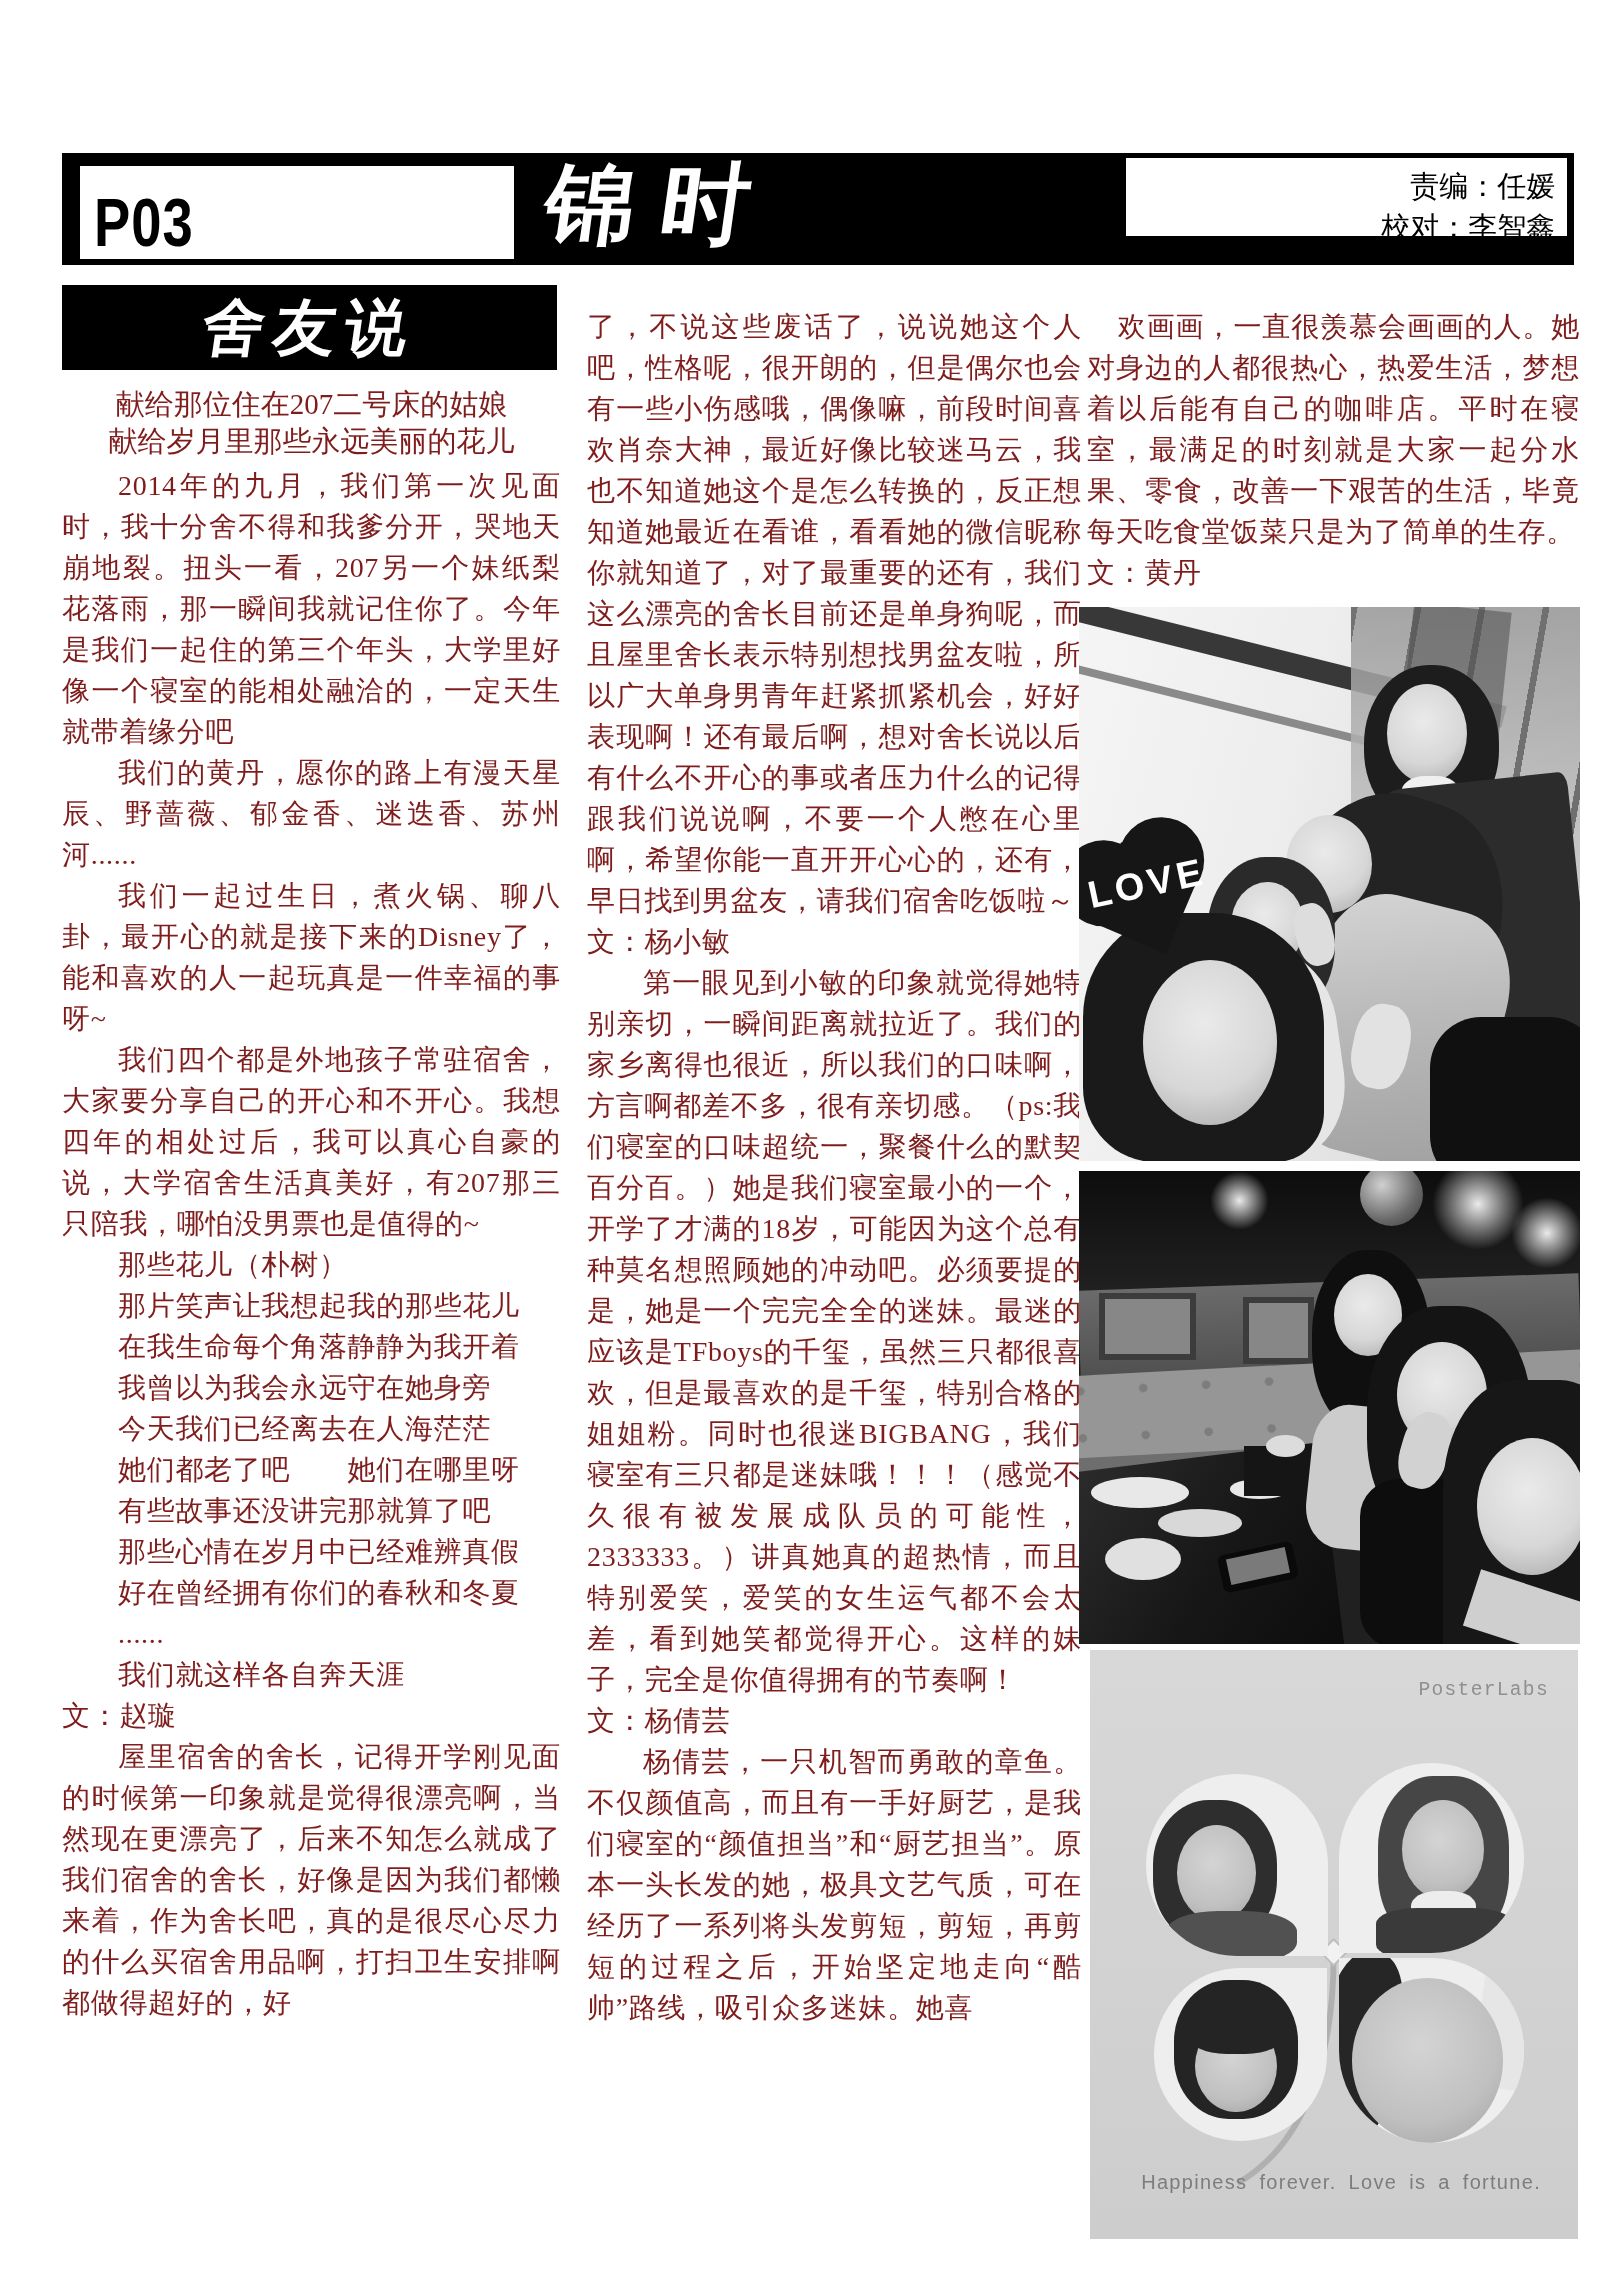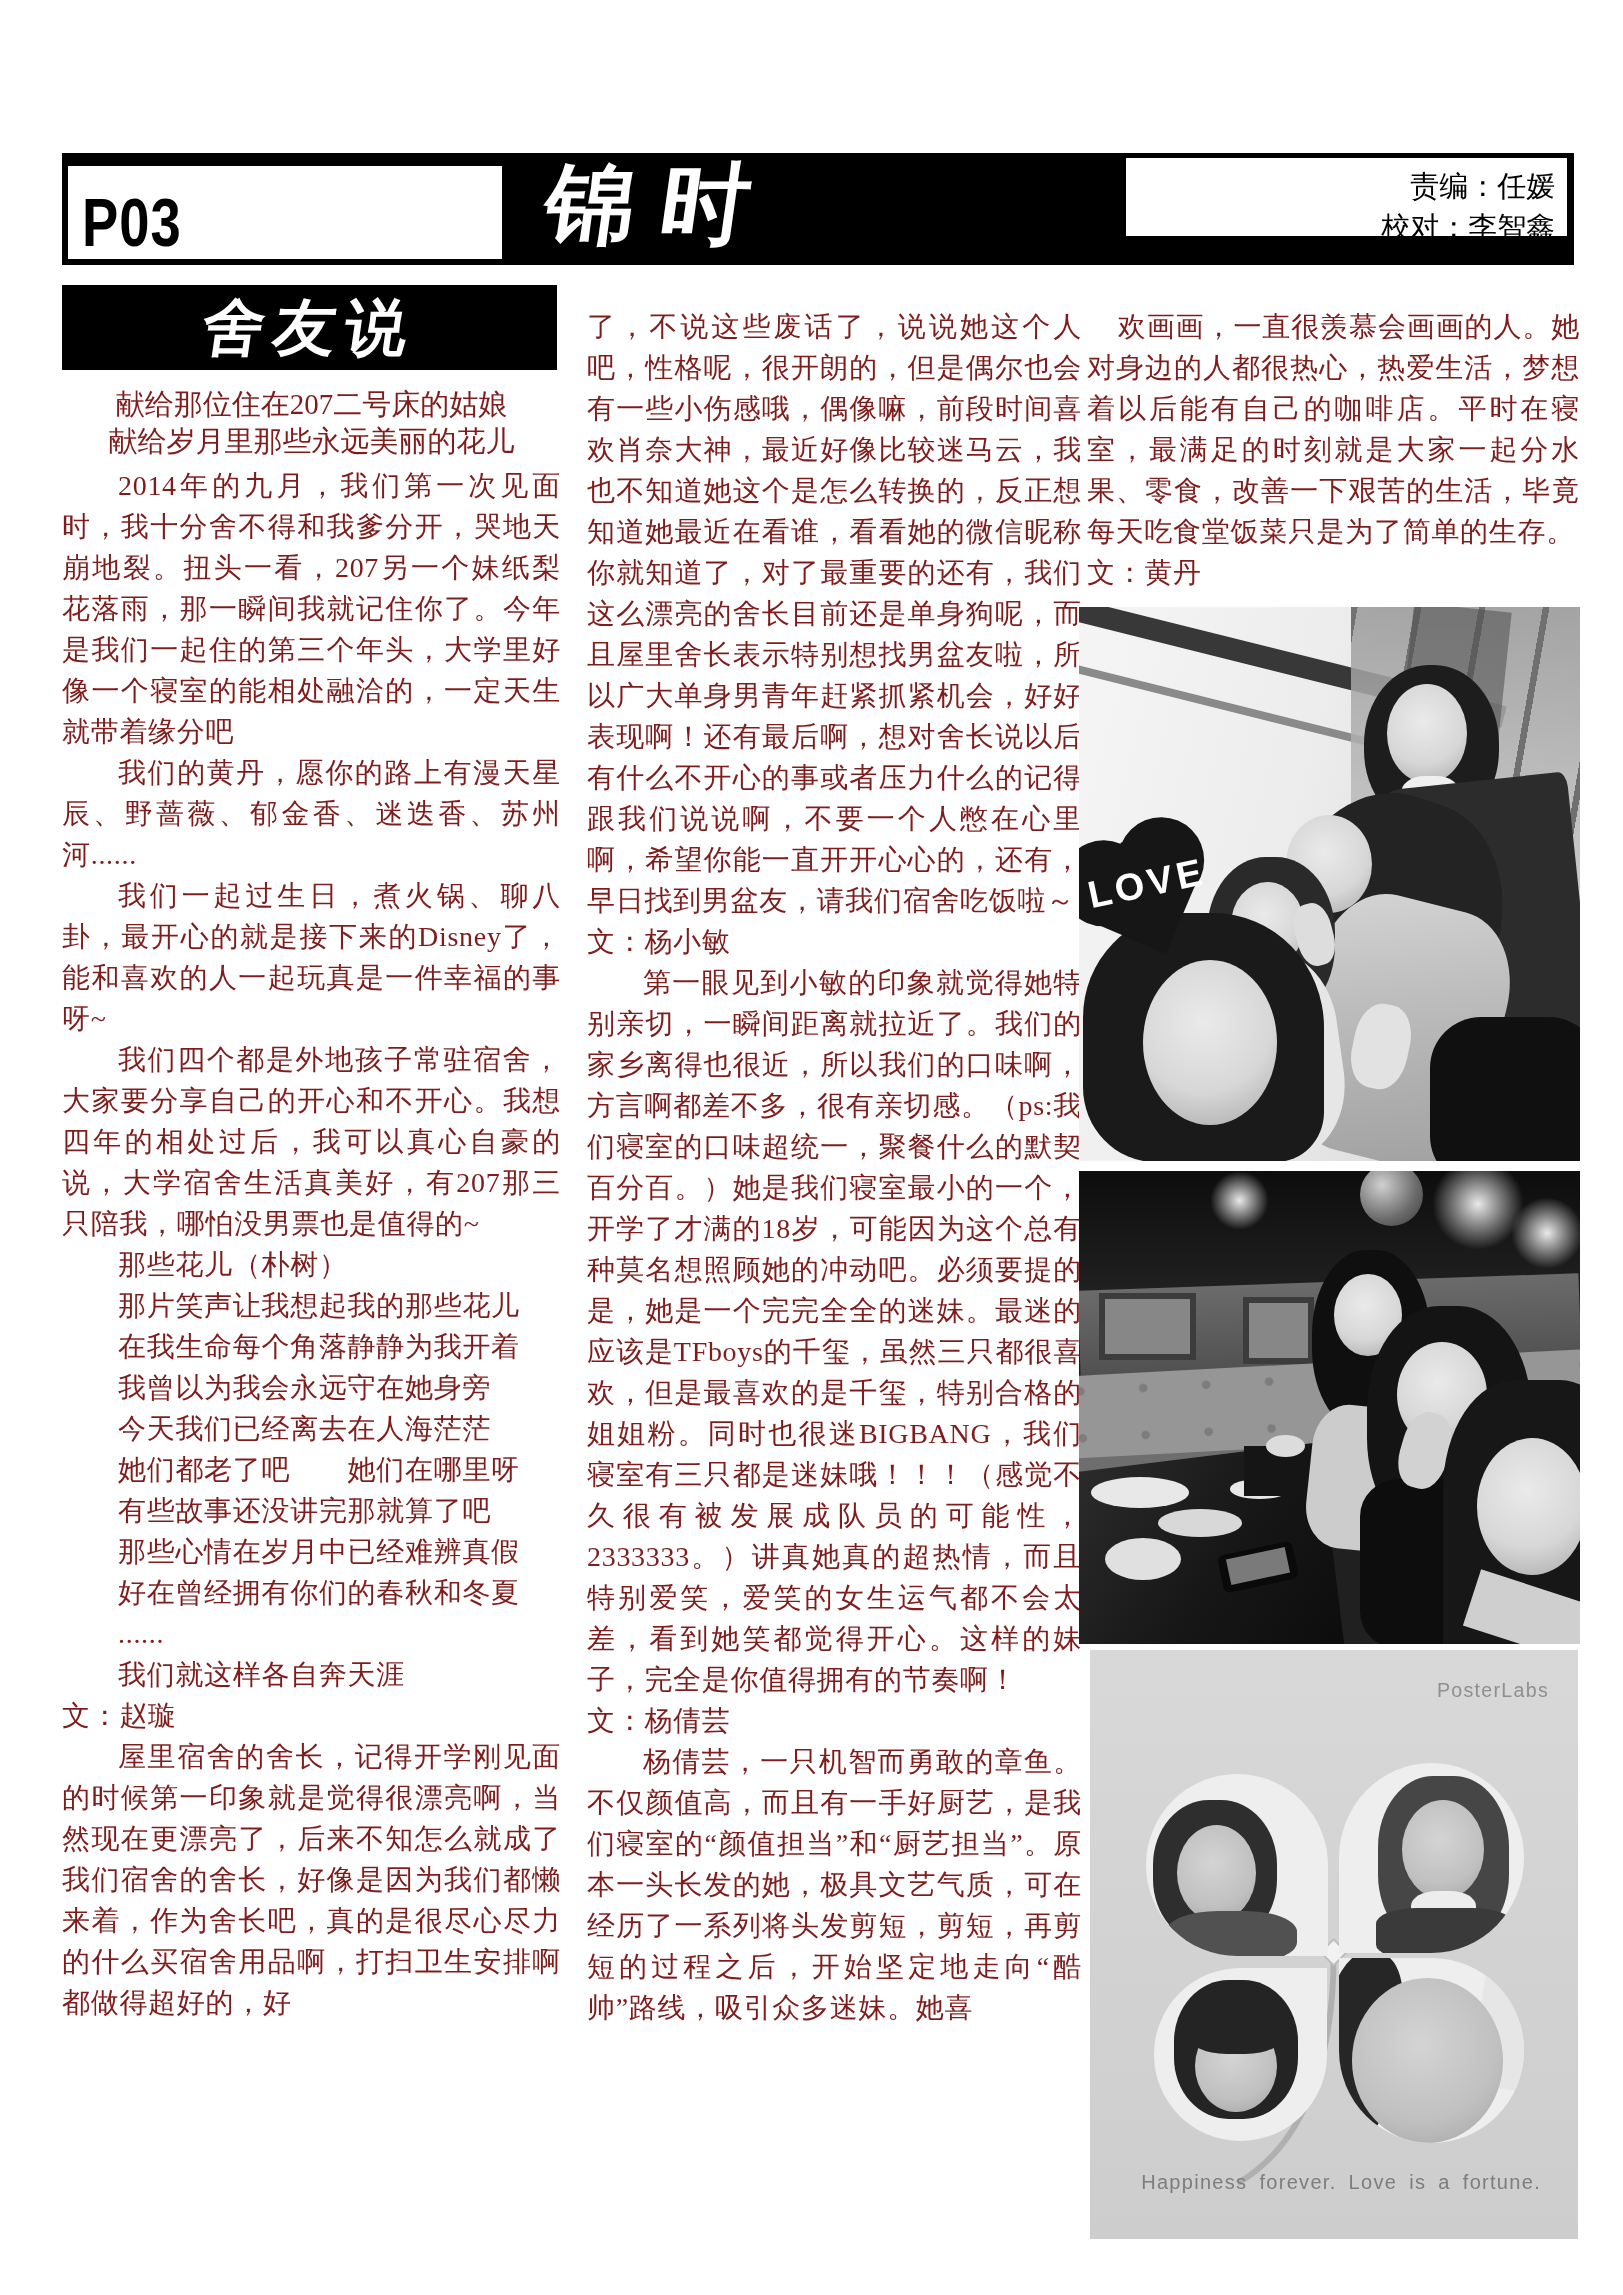--- a/index.html
+++ b/index.html
@@ -4,21 +4,21 @@
 <style>
   html,body{margin:0;padding:0;}
   body{
     width:1623px;height:2295px;background:#ffffff;position:relative;overflow:hidden;
     font-family:"Liberation Serif","DejaVu Serif",serif;color:#111;
   }
   .page{position:absolute;inset:0;}
 
   
   .masthead{position:absolute;left:62px;top:153px;width:1512px;height:112px;background:#000;}
-  .pagenum-box{position:absolute;left:6px;top:13px;width:434px;height:93px;background:#fff;}
+  .pagenum-box{position:absolute;left:18px;top:13px;width:434px;height:93px;background:#fff;}
   .pagenum{
     position:absolute;left:14.4px;bottom:2.6px;
     font-family:"Liberation Sans","DejaVu Sans",sans-serif;font-weight:700;font-size:68px;line-height:1;
     transform:scaleX(.8);transform-origin:left bottom;letter-spacing:1.3px;color:#000;
   }
   .paper-title{
     position:absolute;left:0;right:367px;top:50%;transform:translateY(-53%);
     text-align:center;color:#fff;font-size:89px;font-weight:700;letter-spacing:26px;text-indent:26px;
   }
   .paper-title span{display:inline-block;transform:skewX(-8deg);}
@@ -111,21 +111,21 @@
   .p2-shirt-far{left:230px;top:236px;width:118px;height:144px;background:#cccccc;border-radius:30%;transform:rotate(6deg);}
   .p2-hair-mid{left:288px;top:135px;width:164px;height:236px;background:#141414;border-radius:44%;}
   .p2-face-mid{left:318px;top:171px;width:90px;height:105px;}
   .p2-vest-mid{left:281px;top:308px;width:177px;height:170px;background:#0d0d0d;border-radius:22%;}
   .p2-hand-mid{left:322px;top:241px;width:48px;height:77px;background:#d8d1c8;border-radius:42%;transform:rotate(16deg);}
   .p2-hair-near{left:364px;top:209px;width:183px;height:275px;background:#171717;border-radius:40% 36% 0 0;}
   .p2-face-near{left:398px;top:267px;width:110px;height:137px;}
   .p2-strap{left:390px;top:416px;width:124px;height:59px;background:#cfcfcf;transform:rotate(18deg);}
 
   
-  .poster-brand{right:29px;top:29px;color:#8f8f8f;font-family:Liberation Sans, sans-serif;
+  .poster-brand{right:29px;top:29px;color:#8f8f8f;font-family:Liberation Mono, monospace;
     font-size:19.6px;letter-spacing:1.3px;}
   .leaf{overflow:hidden;background:#eeeeee;}
   .leaf-tl{left:56px;top:124px;width:182px;height:182px;border-radius:50% 50% 0 50%;}
   .leaf-tr{left:249px;top:113px;width:185px;height:190px;border-radius:50% 50% 50% 0;}
   .leaf-bl{left:64px;top:318px;width:173px;height:173px;border-radius:50% 0 50% 50%;}
   .leaf-br{left:249px;top:308px;width:185px;height:185px;border-radius:0 50% 50% 50%;}
   .lf-face{border-radius:50%;background:radial-gradient(circle at 45% 40%,#dad3cb 0%,#c7bfb5 60%,#a89f93 100%);}
   .lf-hair{background:#2e2e2e;}
   .tl-hair{left:6.5px;top:26px;width:124px;height:144px;border-radius:45%;}
   .tl-face{left:31px;top:51px;width:79px;height:96px;}

